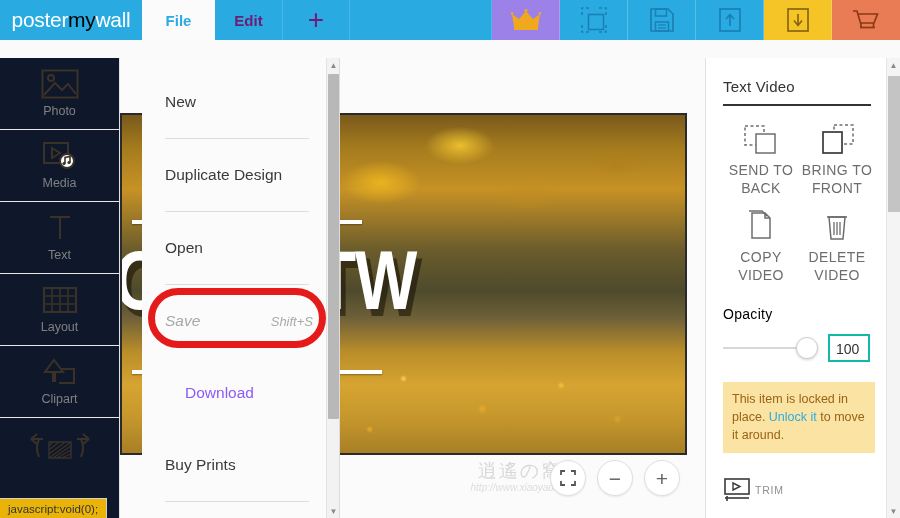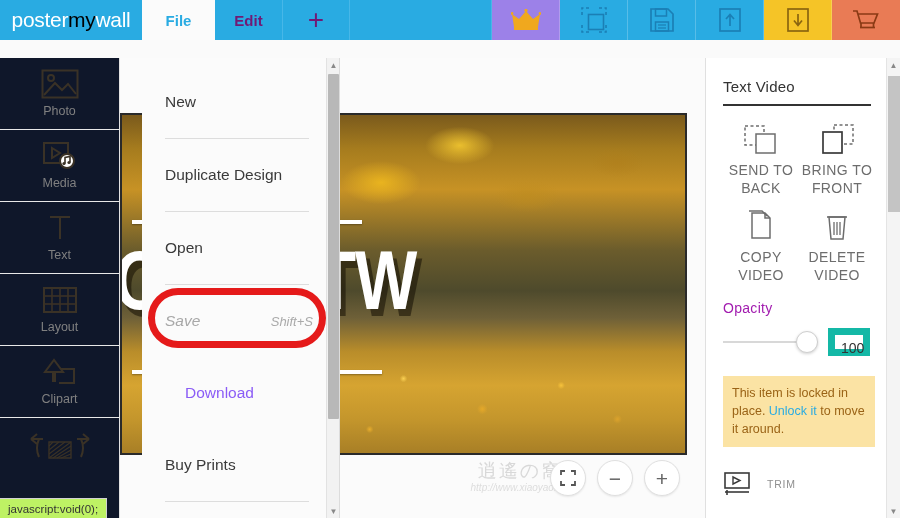--- a/index.html
+++ b/index.html
@@ -166,54 +166,54 @@
     background: #ffffff; border-left: 1px solid #e0e0e0; z-index: 20;
   }
   #rp-inner { position: absolute; inset: 0 16px 0 0; padding: 20px 0 0 17px; }
   #rp-title { font-size: 15px; color: #333; letter-spacing: 0.2px; }
   #rp-title-rule { height: 2px; background: #333; width: 148px; margin-top: 9px; }
 
   .rp-grid { display: flex; flex-wrap: wrap; width: 152px; margin-top: 16px; }
   .rp-action { width: 76px; display: flex; flex-direction: column; align-items: center; cursor: pointer; margin-bottom: 12px; }
   .rp-action .ra-lbl { font-size: 14px; color: #6d6d6d; text-align: center; margin-top: 6px; letter-spacing: 0.4px; line-height: 1.25; }
 
-  #opacity-title { font-size: 14px; color: #a21caf; margin-top: 4px; letter-spacing: 0.3px; }
+  #opacity-title { font-size: 14px; color: #000000; margin-top: 10px; letter-spacing: 0.3px; }
   #opacity-row { display: flex; align-items: center; margin-top: 12px; gap: 10px; }
   #op-track-wrap { position: relative; width: 95px; height: 22px; }
   #op-track { position: absolute; top: 10px; left: 0; width: 95px; height: 2px; background: #d8d8d8; }
   #op-handle {
     position: absolute; top: 0; left: 73px; width: 22px; height: 22px;
     border-radius: 50%; background: #fff; border: 1px solid #cfcfcf;
     box-shadow: 0 1px 3px rgba(0,0,0,0.18); cursor: pointer;
   }
   #op-value {
-    width: 42px; height: 28px; border: 7px solid #14b8a6; background: #fff;
+    width: 42px; height: 28px; border: 2px solid #14b8a6; background: #fff;
     font-size: 14px; color: #333; padding-left: 6px; line-height: 26px;
   }
 
   #lock-note {
     margin-top: 20px; width: 152px; background: #FBE3A4;
     padding: 8px 9px 9px 9px; font-size: 12.5px; line-height: 1.45; color: #9a6316;
   }
   #lock-note .lk-link { color: #29ABE2; cursor: pointer; }
 
-  #trim-row { display: flex; align-items: center; gap: 12px; margin-top: 24px; cursor: pointer; }
+  #trim-row { display: flex; align-items: center; margin-top: 24px; cursor: pointer; }
   #trim-lbl { font-size: 10.5px; color: #8f8f8f; letter-spacing: 0.8px; }
   #rp-partial { margin-top: 16px; }
 
   #rp-scrollbar {
     position: absolute; right: 0; top: 0; width: 14px; height: 460px;
     background: #f4f4f4; border-left: 1px solid #e4e4e4;
   }
   #rp-sb-thumb { position: absolute; left: 1px; top: 18px; width: 12px; height: 136px; background: #c4c4c4; }
 
   
   #statusbar {
     position: absolute; left: 0; bottom: 0; height: 20px;
-    background: #bef264; border: 1px solid #d2d2d2; border-left: none; border-bottom: none;
+    background: #eab308; border: 1px solid #d2d2d2; border-left: none; border-bottom: none;
     padding: 0 8px; display: flex; align-items: center;
     font-size: 11.5px; color: #333; z-index: 90;
   }
   .ico { display: block; }
 </style>
 </head>
 <body>
 
 <div id="app">
 

